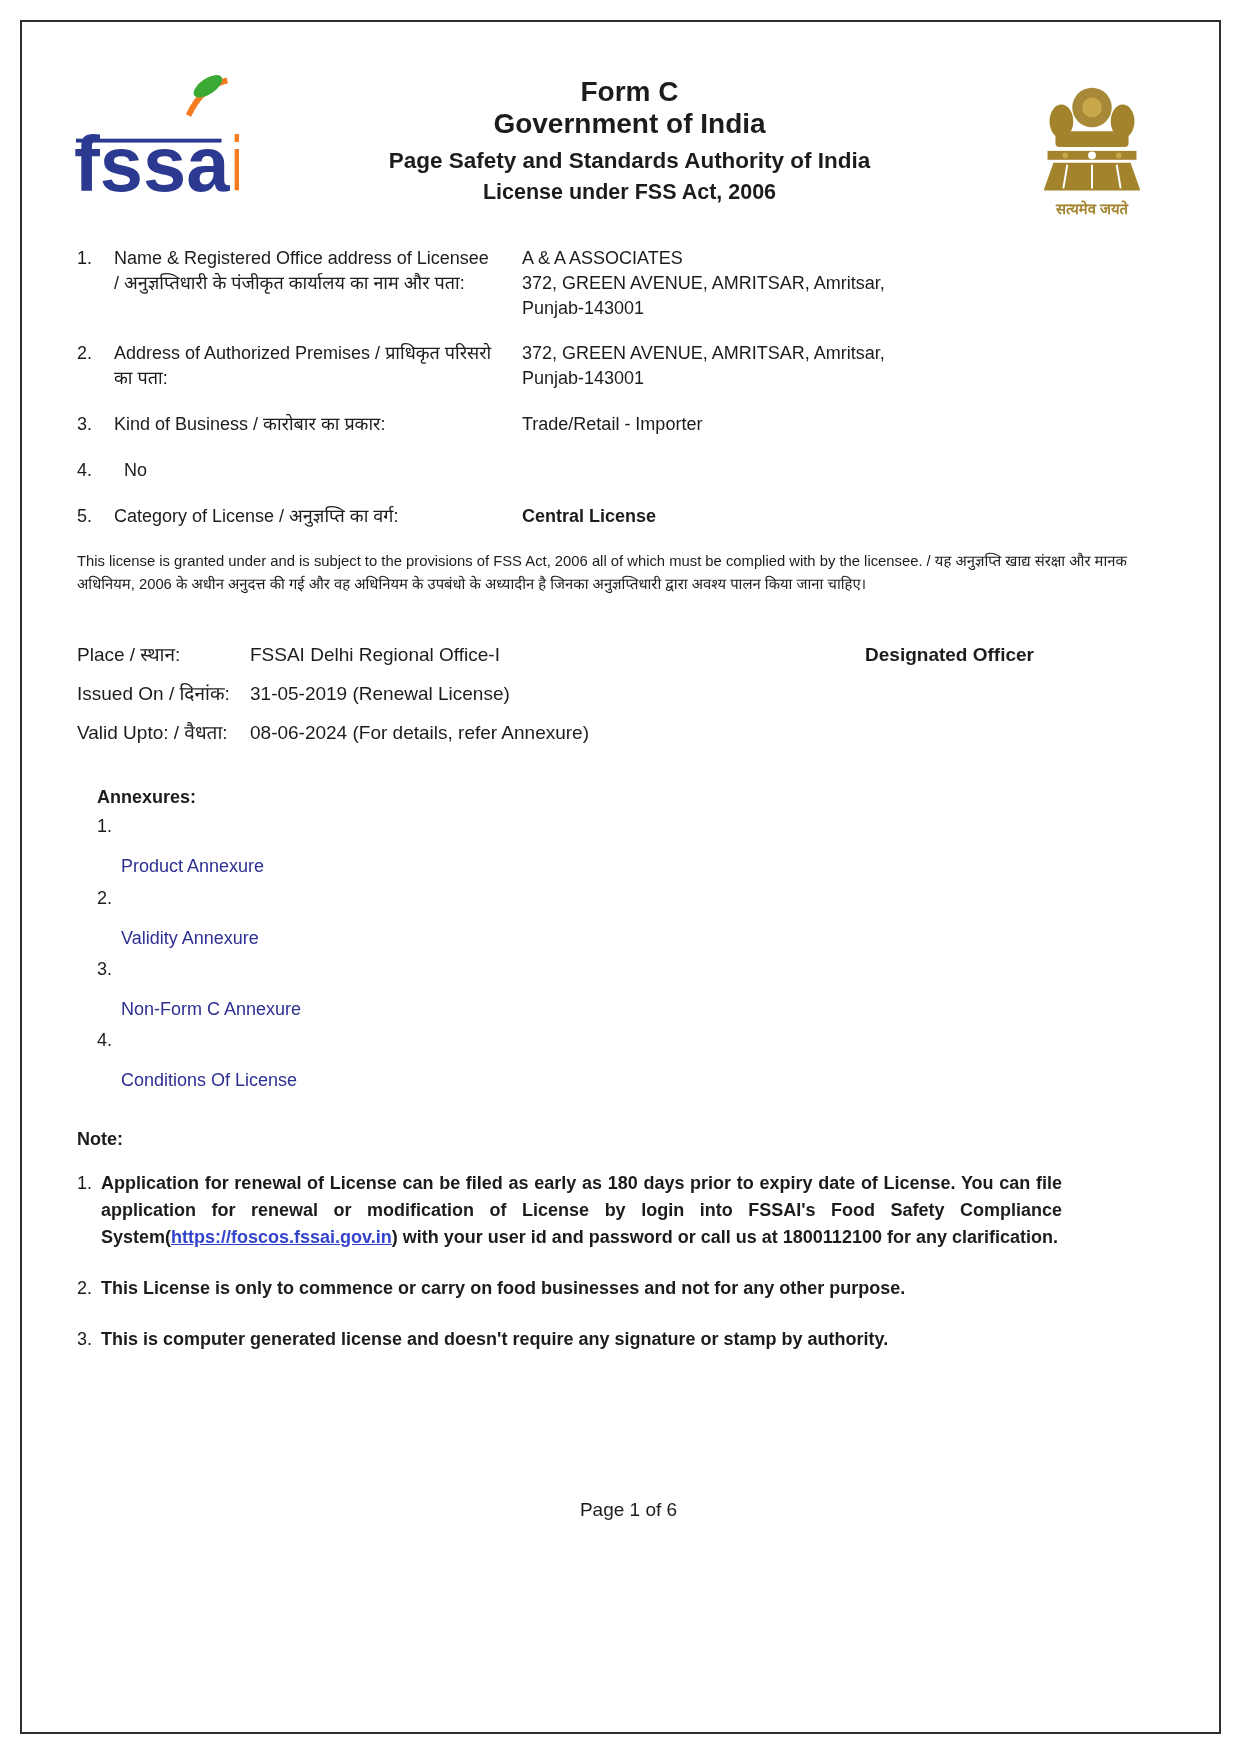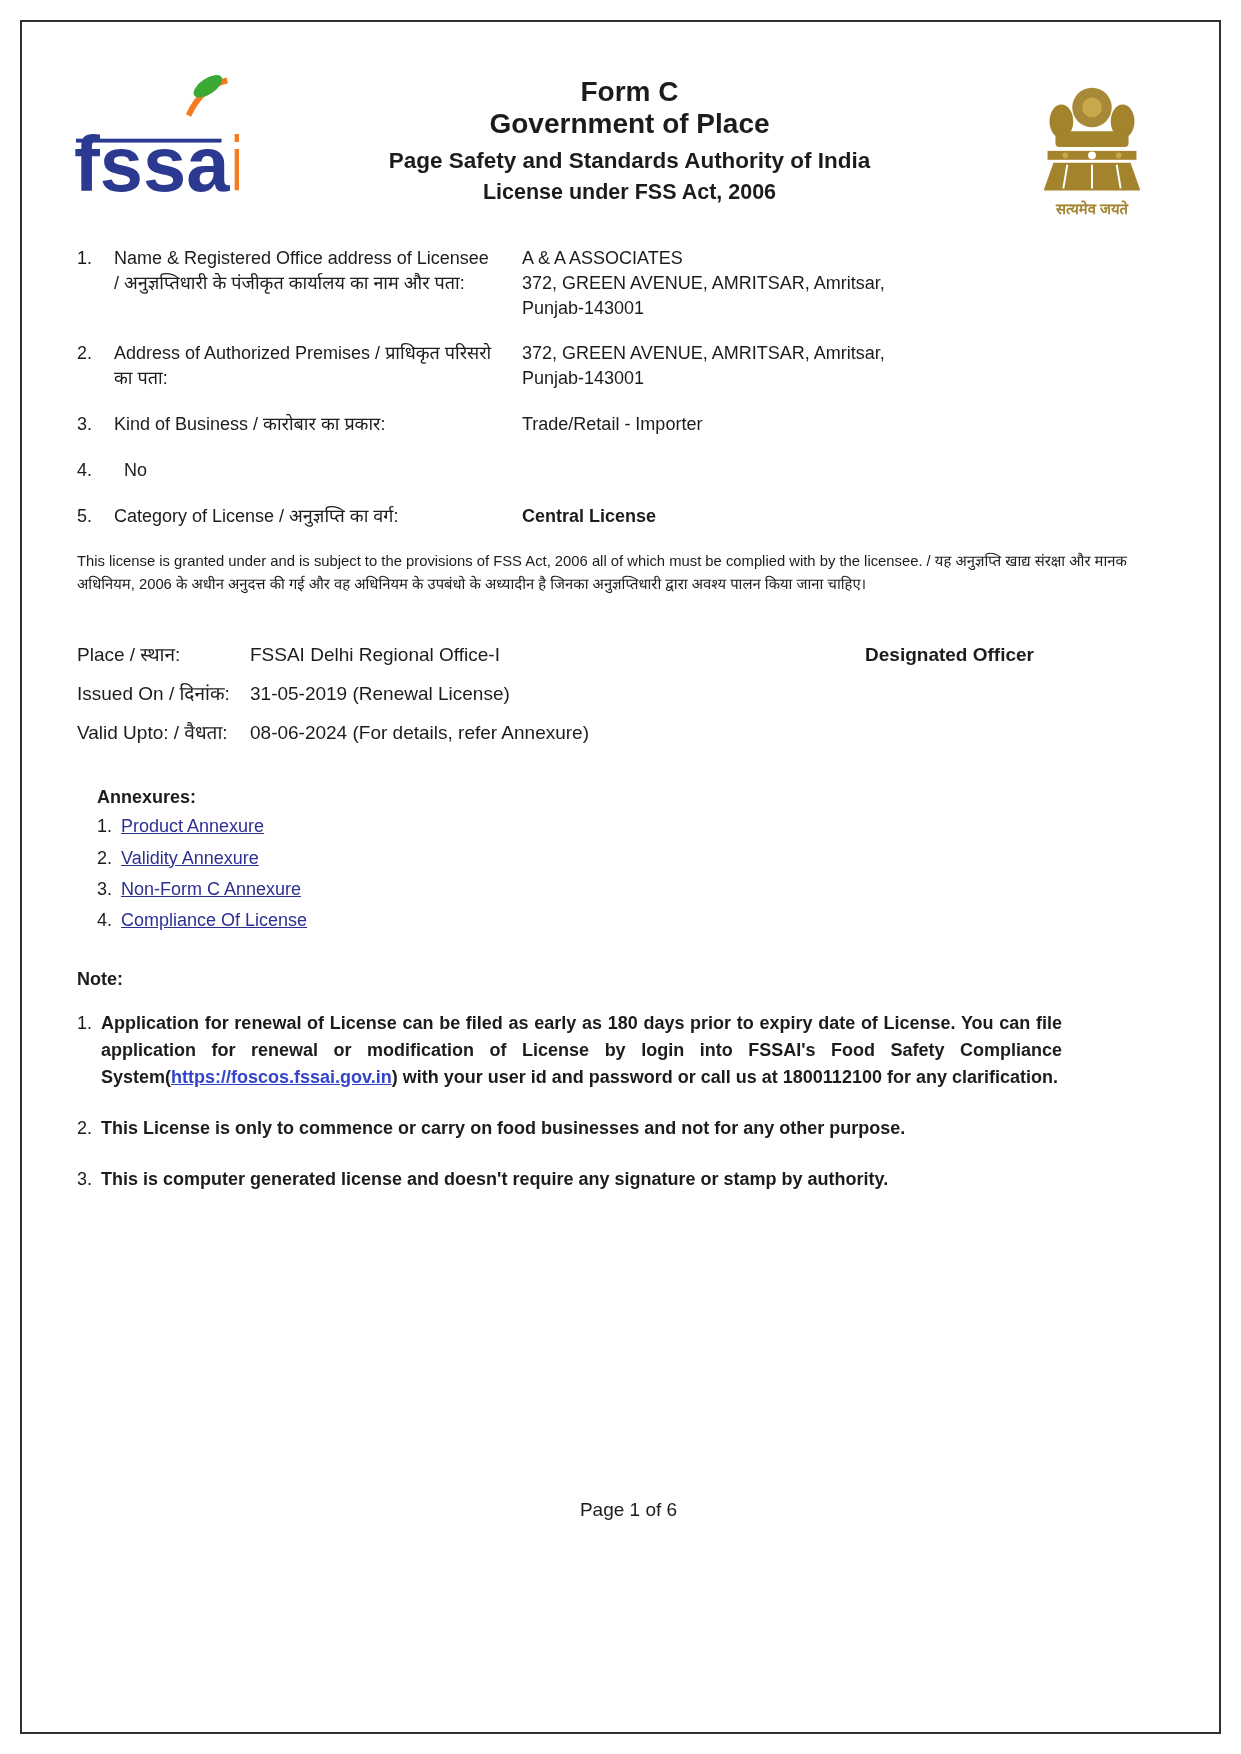--- a/index.html
+++ b/index.html
@@ -44,21 +44,21 @@
   .issue-row { display:flex; margin-bottom:13px; align-items:baseline; }
   .issue-label { width:173px; flex:none; }
   .issue-value { }
   .officer { margin-left:auto; font-weight:bold; }
 
   
   .annexures { margin:42px 0 0 75px; font-size:18px; }
   .annex-heading { font-weight:bold; margin-bottom:6px; }
   .annex-item { display:flex; margin-bottom:6px; line-height:1.4; }
   .annex-num { width:24px; flex:none; }
-  .annex-link { color:#2d2f92; text-decoration:underline; cursor:pointer; }
+  .annex-link { color:#2d2f92; cursor:pointer;margin-top:40px; }
 
   
   .notes { margin:36px 0 0 55px; width:985px; font-size:18px; }
   .note-heading { font-weight:bold; margin-bottom:20px; }
   .note-item { display:flex; margin-bottom:24px; line-height:1.5; }
   .note-num { width:24px; flex:none; }
   .note-text { flex:1; font-weight:bold; text-align:justify; }
   .note-link { color:#3344cc; text-decoration:underline; font-weight:bold; cursor:pointer; }
 
   .footer { position:absolute; left:8px; top:1477px; width:100%; text-align:center; font-size:19px; }
@@ -73,21 +73,21 @@
       <div class="logo-box">
         <svg width="165" height="162" viewBox="0 0 170 165">
           <rect x="2" y="76" width="150" height="4" fill="#2b3990"></rect>
           <text x="0" y="130" font-family="Liberation Sans, sans-serif" font-weight="bold" font-size="80" fill="#2b3990">fssa<tspan fill="#f47b20">i</tspan></text>
           <path d="M118 52 Q132 22 158 16" stroke="#f47b20" stroke-width="6" fill="none"></path>
           <ellipse cx="138" cy="22" rx="17" ry="8" fill="#3aaa35" transform="rotate(-34 138 22)"></ellipse>
         </svg>
       </div>
       <div class="header-center">
         <div class="form-title">Form C</div>
-        <div class="gov-line">Government of Place</div>
+        <div class="gov-line">Government of India</div>
         <div class="fssai-line">Page Safety and Standards Authority of India</div>
         <div class="act-line">License under FSS Act, 2006</div>
       </div>
       <div class="emblem-box">
         <svg width="150" height="158" viewBox="0 0 150 160">
           <g fill="#a3832c">
             <circle cx="75" cy="44" r="20" opacity="0.95"></circle>
             <circle cx="75" cy="44" r="10" fill="#c9a84c"></circle>
             <ellipse cx="44" cy="58" rx="12" ry="17"></ellipse>
             <ellipse cx="106" cy="58" rx="12" ry="17"></ellipse>
@@ -164,21 +164,21 @@
       <div class="annex-item">
         <span class="annex-num">2.</span>
         <a class="annex-link">Validity Annexure</a>
       </div>
       <div class="annex-item">
         <span class="annex-num">3.</span>
         <a class="annex-link">Non-Form C Annexure</a>
       </div>
       <div class="annex-item">
         <span class="annex-num">4.</span>
-        <a class="annex-link">Compliance Of License</a>
+        <a class="annex-link">Conditions Of License</a>
       </div>
     </div>
 
     <div class="notes">
       <div class="note-heading">Note:</div>
       <div class="note-item">
         <span class="note-num">1.</span>
         <span class="note-text"><span>Application for renewal of License can be filed as early as 180 days prior to expiry date of License. You can file application for renewal or modification of License by login into FSSAI's Food Safety Compliance System(</span><a class="note-link">https://foscos.fssai.gov.in</a><span>) with your user id and password or call us at 1800112100 for any clarification.</span></span>
       </div>
       <div class="note-item">

